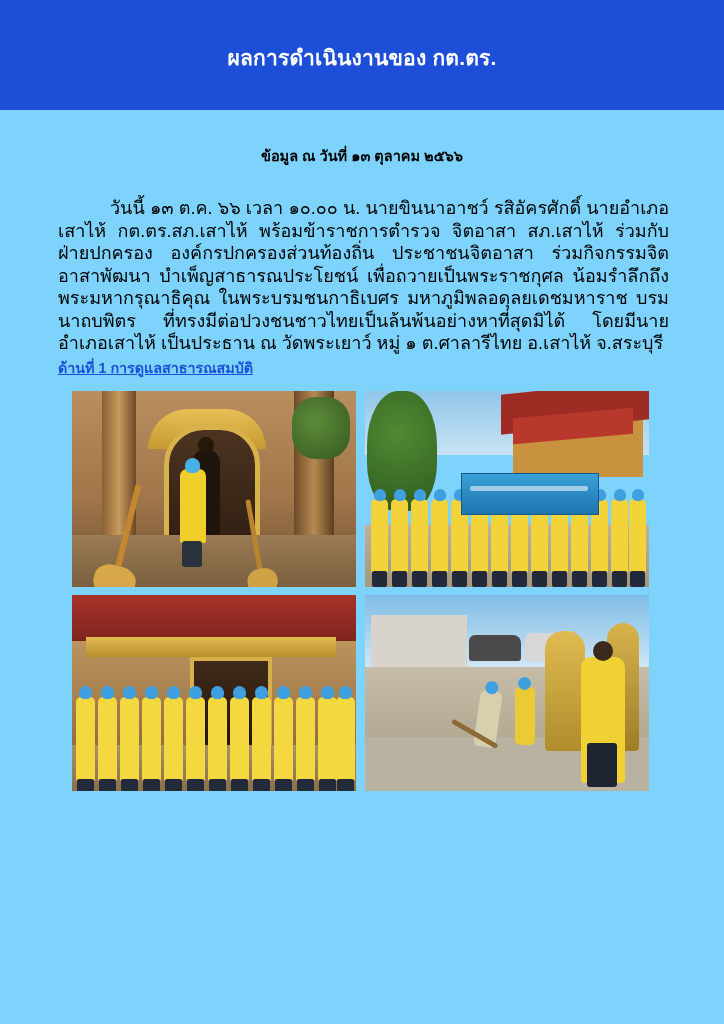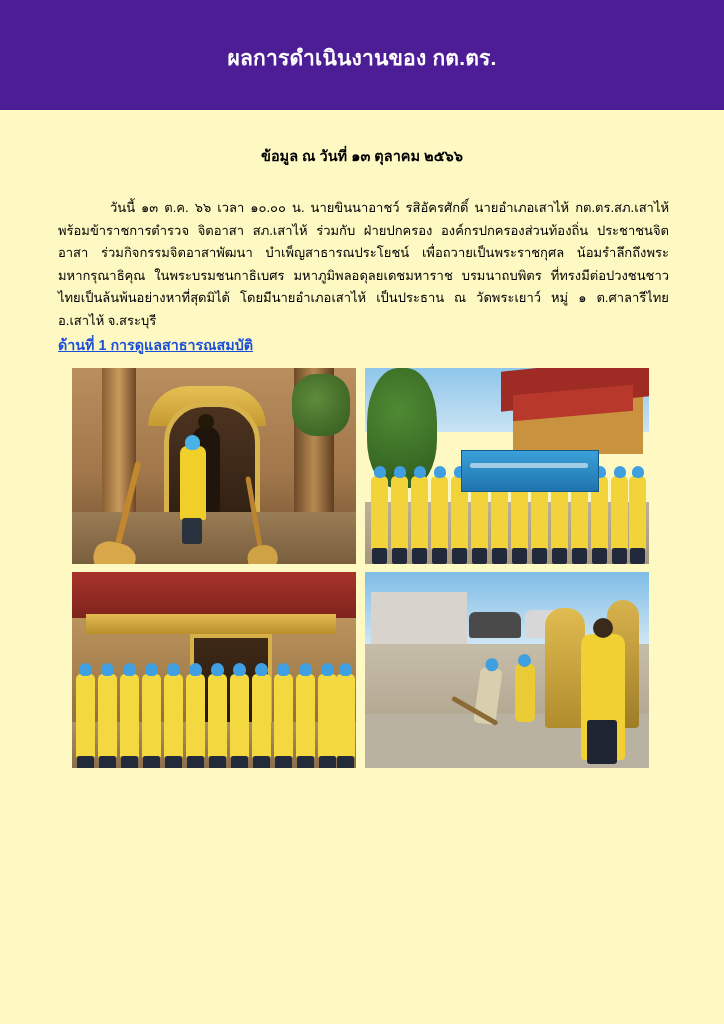--- a/index.html
+++ b/index.html
@@ -15,21 +15,21 @@
     overflow: hidden;
   }
 
   
   .header-banner {
     position: absolute;
     top: 0;
     left: 0;
     width: 724px;
     height: 110px;
-    background: #4c1d95;
+    background: #1d4ed8;
     color: #ffffff;
     display: flex;
     flex-direction: column;
     align-items: center;
     justify-content: center;
     box-sizing: border-box;
     padding-top: 6px;
   }
   .header-line1 {
     font-size: 21px;
@@ -44,35 +44,35 @@
     letter-spacing: 0.2px;
   }
 
   
   .page {
     position: absolute;
     top: 110px;
     left: 0;
     width: 724px;
     height: 914px;
-    background: #fef9c3;
+    background: #7dd3fc;
     box-sizing: border-box;
   }
 
   .date-line {
     margin-top: 34px;
     text-align: center;
     font-size: 14.5px;
     font-weight: bold;
     color: #000000;
   }
 
   .body-text {
     margin: 30px 55px 0 58px;
-    font-size: 13px;
+    font-size: 18px;
     line-height: 22.5px;
     color: #000000;
     text-align: justify;
     text-justify: inter-word;
   }
   .body-text .indent {
     display: inline-block;
     width: 52px;
   }
 

